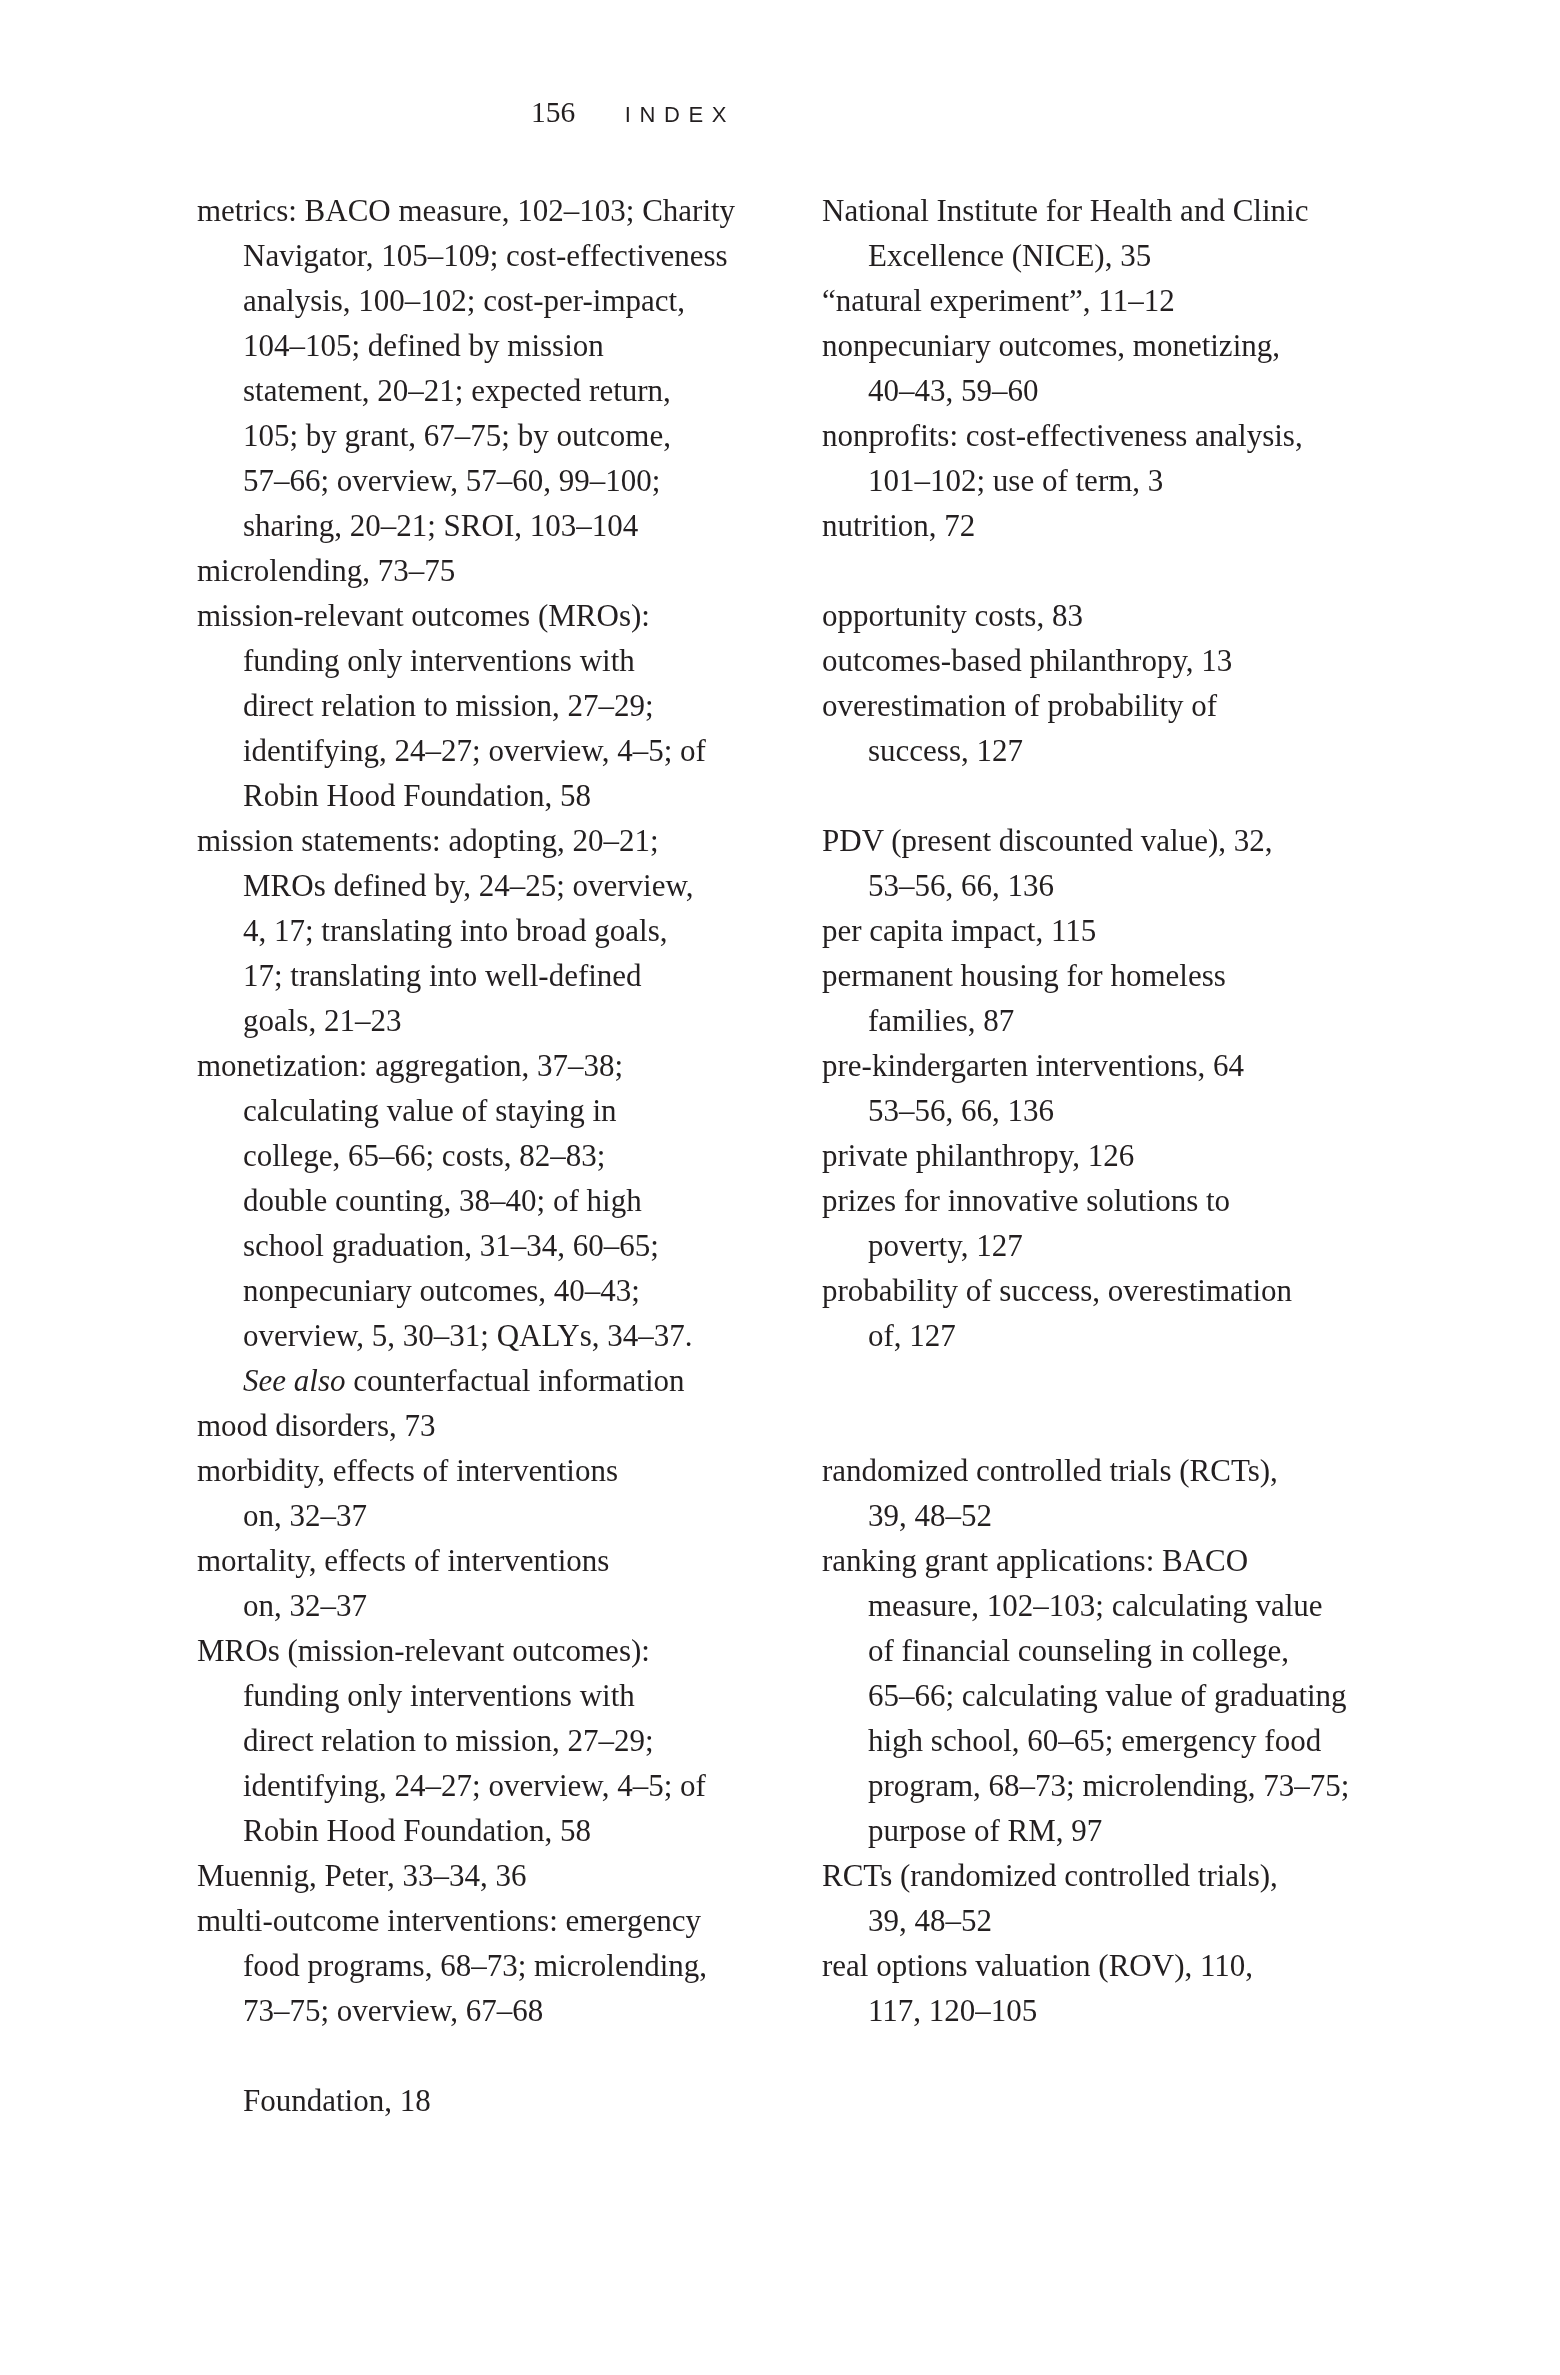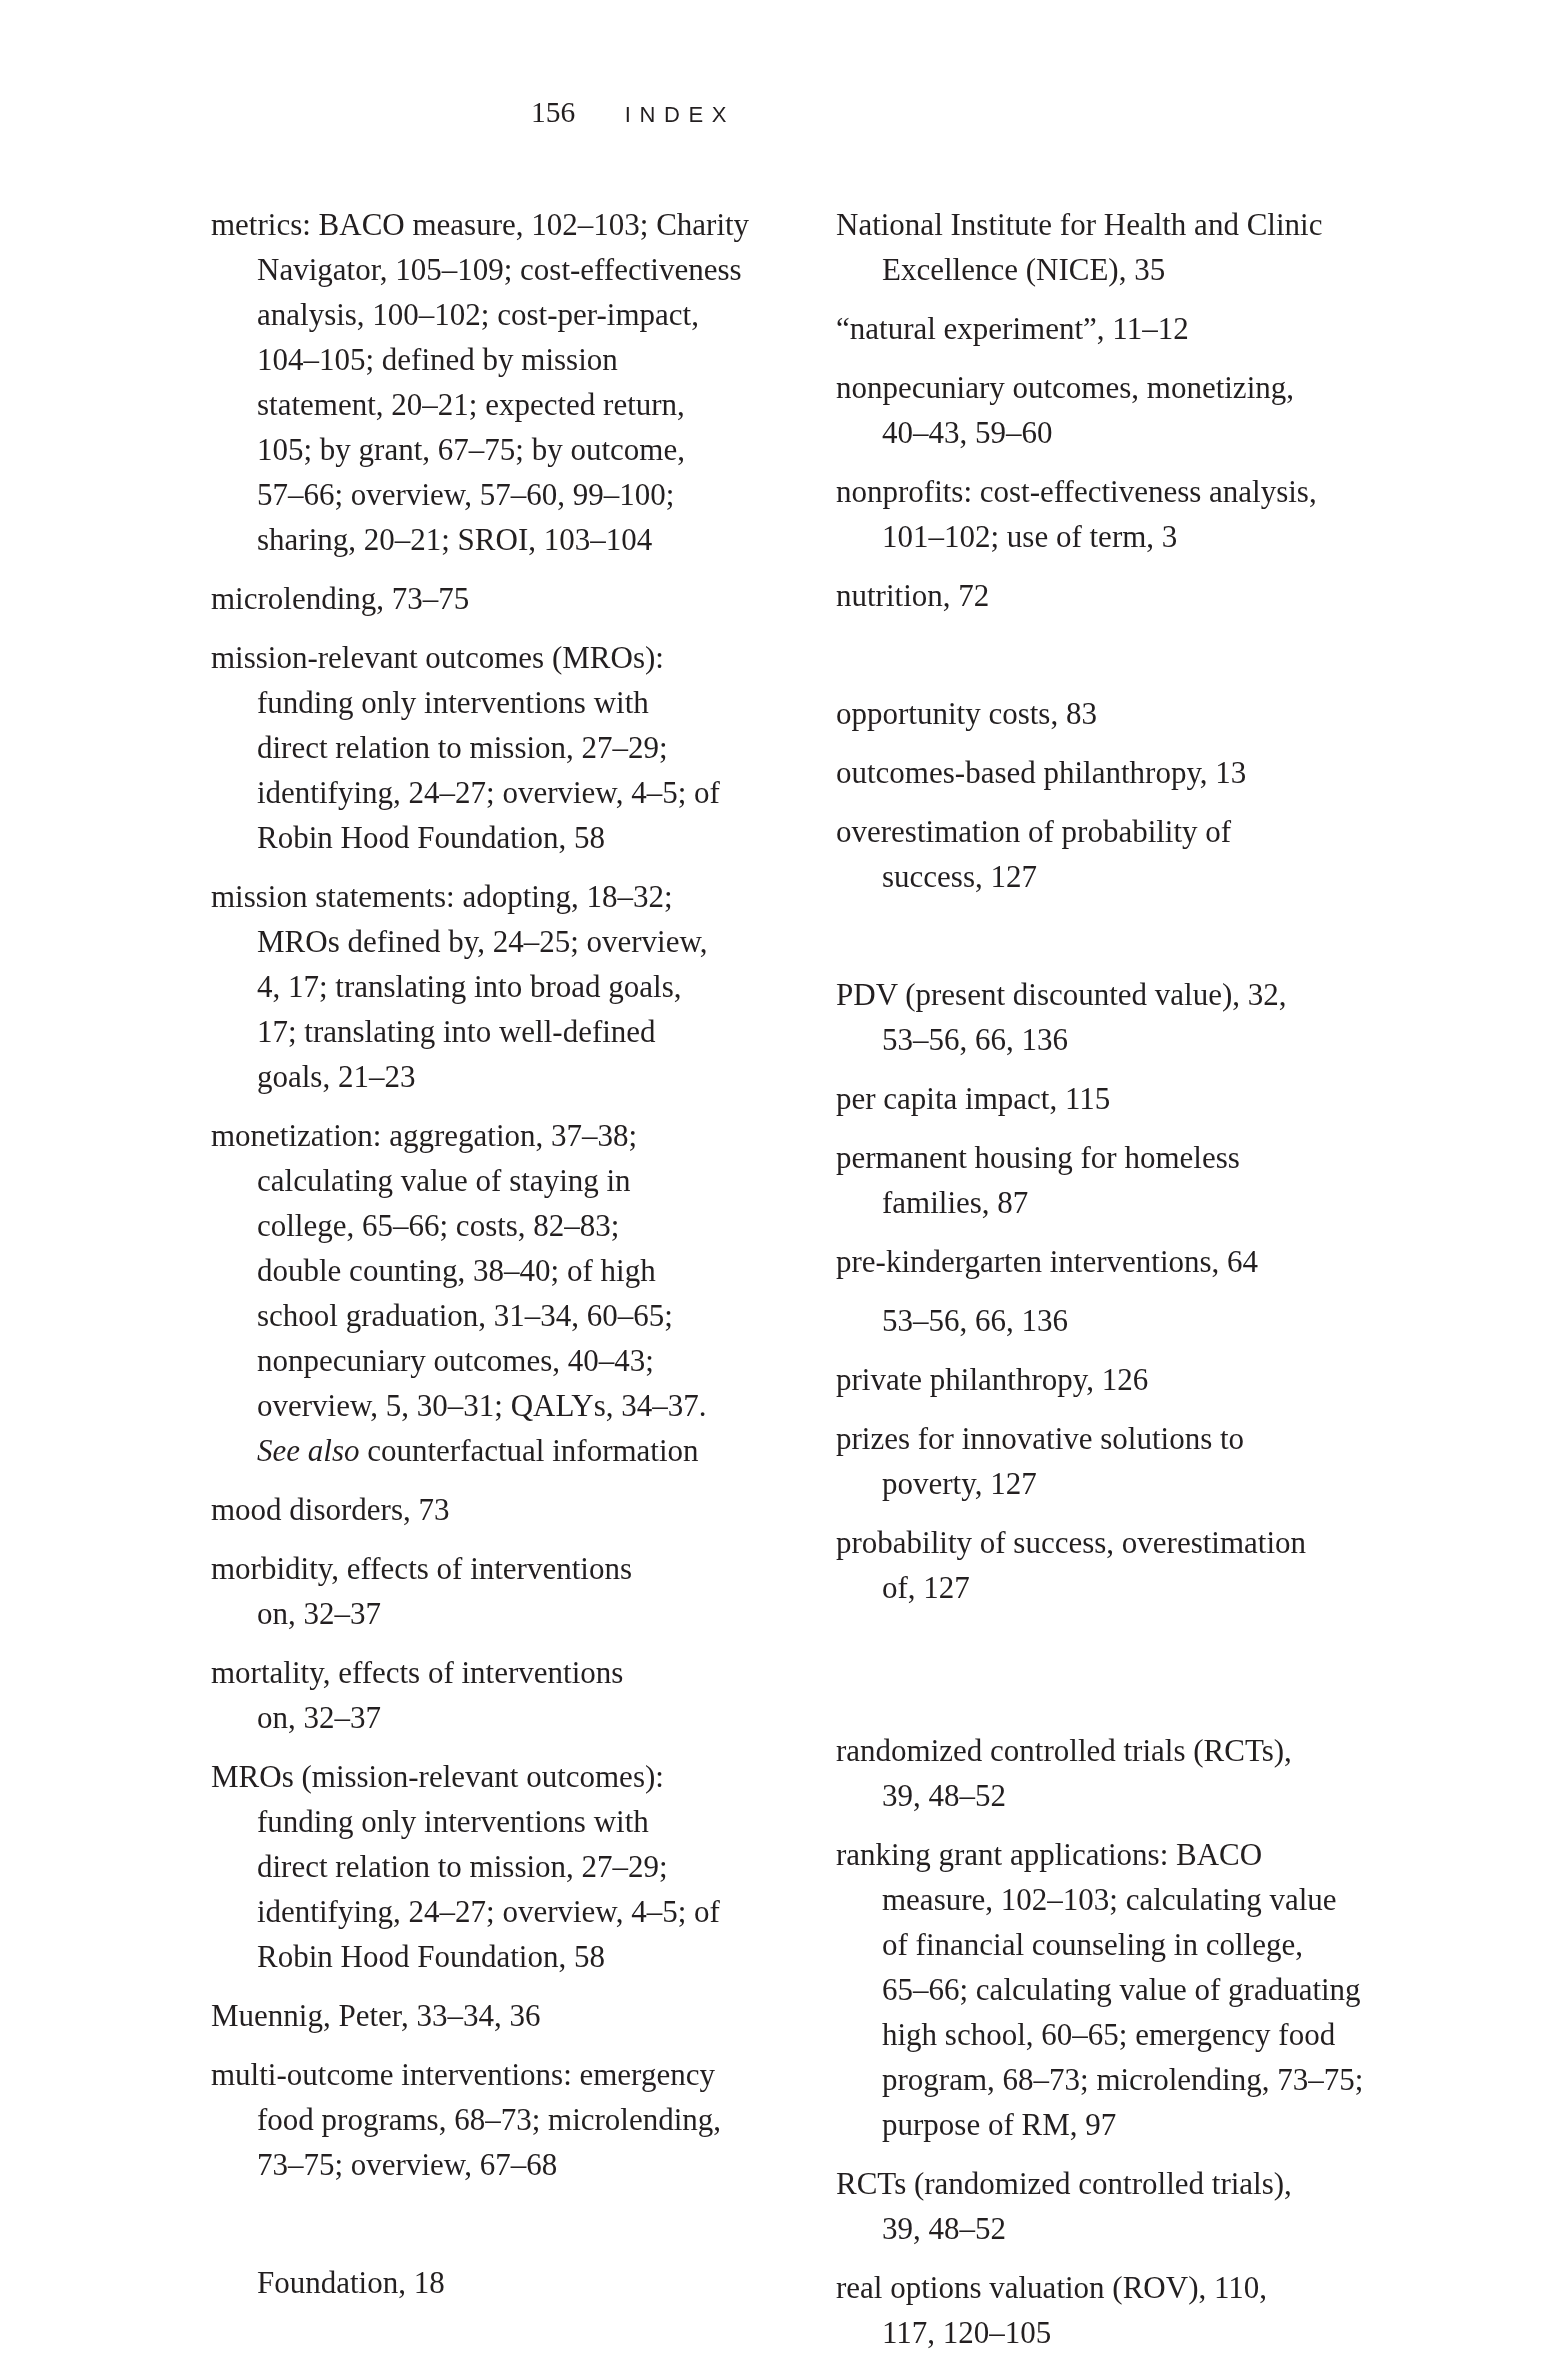--- a/index.html
+++ b/index.html
@@ -17,21 +17,21 @@
   .running-head .section {
     display: inline-block; font-size: 22px; letter-spacing: 8.6px;
     font-family: "Liberation Sans", "DejaVu Sans", sans-serif; font-weight: normal;
   }
   .column {
     position: absolute; top: 188px; width: 656px;
     font-size: 31px; line-height: 45px;
   }
   .column.left { left: 197px; }
   .column.right { left: 822px; }
-  .entry { margin: 14px; padding: 0; }
+  .entry { margin: 0; padding: 0; }
   .line { display: block; white-space: nowrap; height: 45px; }
   .line.cont { padding-left: 46px; }
   .gap { display: block; height: 45px; }
   .it { font-style: italic; }
 </style>
 </head>
 <body>
 
 <div class="running-head">
   <span class="folio">156</span>
@@ -53,21 +53,21 @@
       <span class="line">microlending, 73–75</span>
     </div>
     <div class="entry">
       <span class="line">mission-relevant outcomes (MROs):</span>
       <span class="line cont">funding only interventions with</span>
       <span class="line cont">direct relation to mission, 27–29;</span>
       <span class="line cont">identifying, 24–27; overview, 4–5; of</span>
       <span class="line cont">Robin Hood Foundation, 58</span>
     </div>
     <div class="entry">
-      <span class="line">mission statements: adopting, 18–32;</span>
+      <span class="line">mission statements: adopting, 20–21;</span>
       <span class="line cont">MROs defined by, 24–25; overview,</span>
       <span class="line cont">4, 17; translating into broad goals,</span>
       <span class="line cont">17; translating into well-defined</span>
       <span class="line cont">goals, 21–23</span>
     </div>
     <div class="entry">
       <span class="line">monetization: aggregation, 37–38;</span>
       <span class="line cont">calculating value of staying in</span>
       <span class="line cont">college, 65–66; costs, 82–83;</span>
       <span class="line cont">double counting, 38–40; of high</span>

